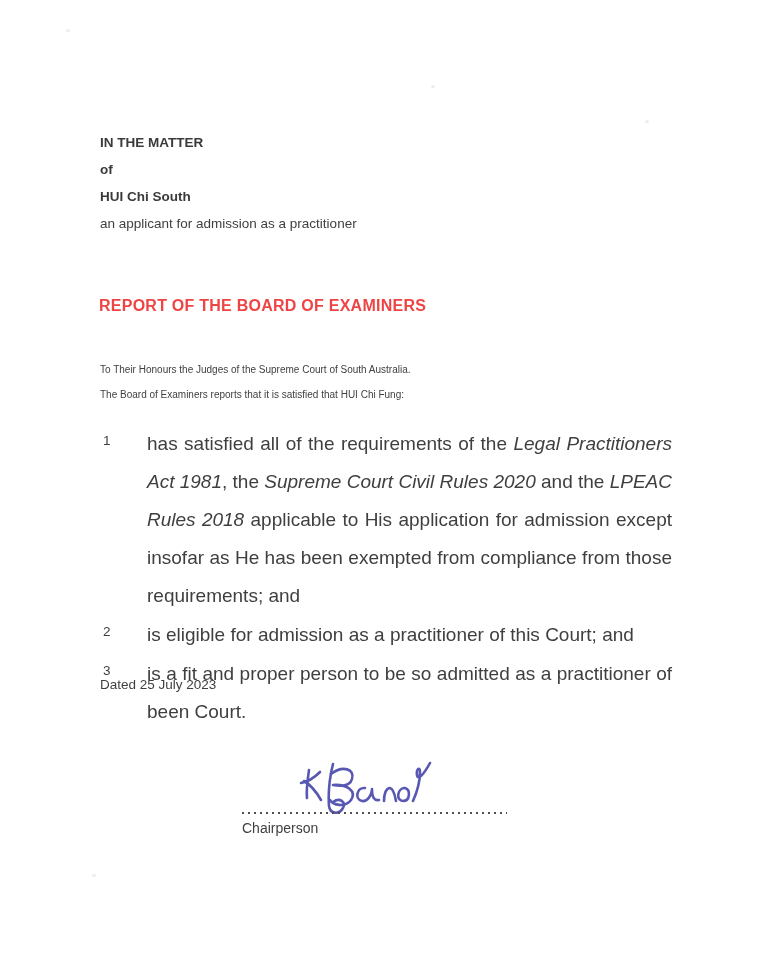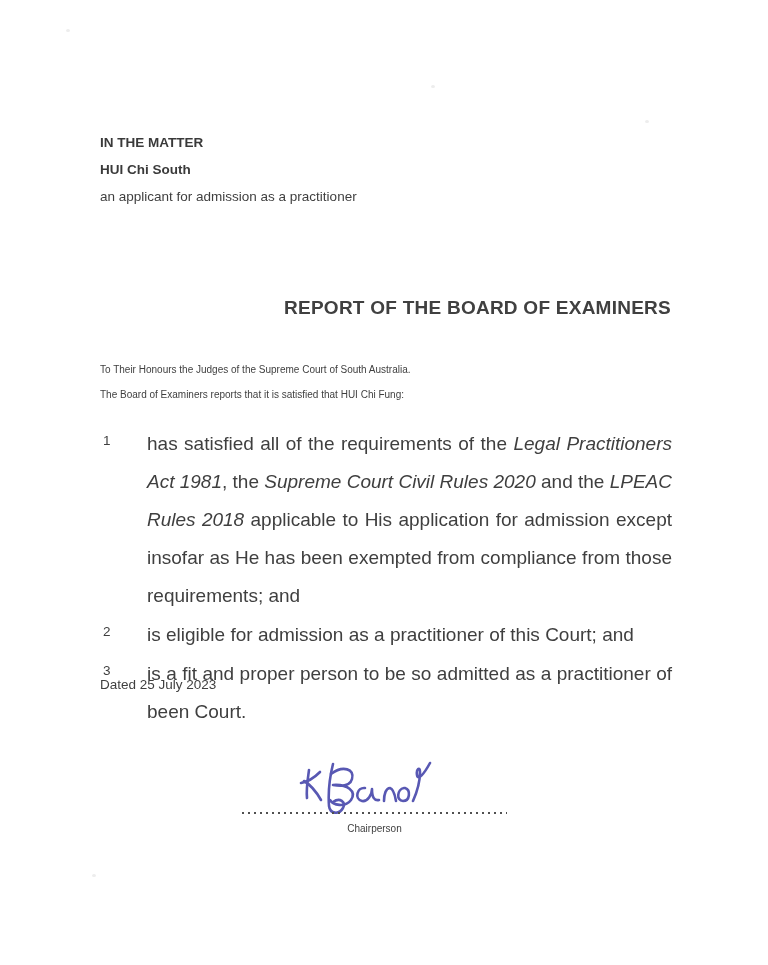--- a/index.html
+++ b/index.html
@@ -8,22 +8,22 @@
     background:#ffffff; overflow:hidden;
     font-family:Liberation Sans, sans-serif; color:#3f3f3f;
   }
   .matter {
     position:absolute; left:100px; top:119px;
     font-size:13.5px; line-height:27px;
   }
   .bold { font-weight:bold; color:#3a3a3a; }
   .doc-title {
     position:absolute; left:99px; top:287px; width:572px;
-    text-align:right; font-weight:bold; font-size:19px;
-    letter-spacing:.25px; color:#404040;
+    text-align:left; font-weight:bold; font-size:16px;
+    letter-spacing:.25px; color:#ef4444;
   }
   .salutation {
     position:absolute; left:100px; top:347px;
     font-size:10px; line-height:25px;
   }
   .items { position:absolute; left:103px; top:415px; width:570px; }
   .item { display:flex; margin-bottom:1px; }
   .item-num { flex:none; width:44px; font-size:13.5px; line-height:31px; }
   .item-text {
     width:525px; font-size:19px; line-height:38px;
@@ -34,39 +34,40 @@
     position:absolute; left:100px; top:665px;
     font-size:13.5px; line-height:20px;
   }
   .sig-svg { position:absolute; left:293px; top:746px; width:140px; height:62px; }
   .sig-line {
     position:absolute; left:242px; top:802px; width:265px; height:2.4px;
     background:repeating-linear-gradient(90deg,#505050 0 1.6px, transparent 1.6px 6px);
   }
   .sig-labels {
     position:absolute; left:242px; top:810px; width:265px;
-    text-align:center; font-size:10px; line-height:17px;
+    font-size:14px; line-height:17px;
   }
   .speck {
     position:absolute; width:4px; height:3px; border-radius:50%;
     background:#ededed;
   }
 </style>
 </head>
 <body>
 
 <div class="page">
 
   <div class="speck" style="left:66px; top:19px;"></div>
   <div class="speck" style="left:431px; top:75px;"></div>
   <div class="speck" style="left:645px; top:110px;"></div>
   <div class="speck" style="left:92px; top:864px;"></div>
 
   <div class="matter">
     <div class="bold">IN THE MATTER</div>
+    <div class="bold">of</div>
     <div class="bold">HUI Chi South</div>
     <div>an applicant for admission as a practitioner</div>
   </div>
 
   <div class="doc-title">REPORT OF THE BOARD OF EXAMINERS</div>
 
   <div class="salutation">
     <div>To Their Honours the Judges of the Supreme Court of South Australia.</div>
     <div>The Board of Examiners reports that it is satisfied that HUI Chi Fung:</div>
   </div>

